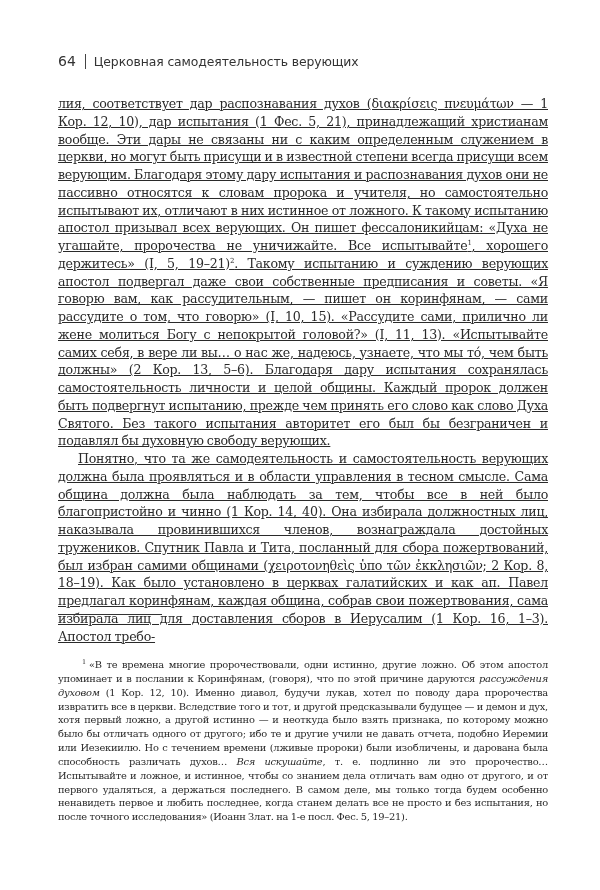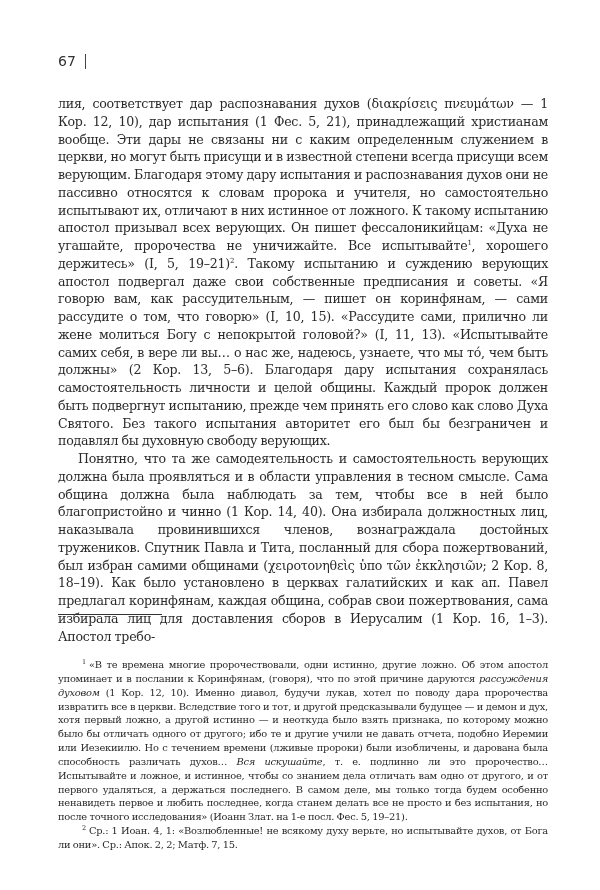--- a/index.html
+++ b/index.html
@@ -11,48 +11,48 @@
     position: absolute; left: 58px; top: 53px;
     font-family: "DejaVu Sans", sans-serif; font-size: 13px; color: #333;
     display: flex; align-items: center; white-space: nowrap;
   }
   .header .num { font-size: 14px; }
   .header .sep { display: inline-block; width: 1px; height: 15px; background: #444; margin: 0 8px 0 9px; }
   .header .running { font-size: 12.4px; letter-spacing: -0.1px; }
   .body {
     position: absolute; left: 58px; top: 95px; width: 490px;
     font-family: "DejaVu Serif", serif; font-size: 12.6px; line-height: 17.75px;
-    text-align: justify; letter-spacing: -0.25px; word-spacing: -0.5px;
+    text-align: justify; letter-spacing: -0.25px; word-spacing: -0.5px; text-decoration: underline;
   }
   .body p { margin: 0; hyphens: manual; }
   .body p.indent { text-indent: 20px; }
   sup { font-size: 7px; line-height: 0; vertical-align: 5px; }
   .rule {
     position: absolute; left: 58px; top: 614px; width: 104px; height: 1px; background: #333;
   }
   .notes {
     position: absolute; left: 58px; top: 618px; width: 490px;
     font-family: "DejaVu Serif", serif; font-size: 9.9px; line-height: 13.85px;
     text-align: justify; letter-spacing: -0.25px; word-spacing: -0.4px; margin-top: 40px;
   }
   .notes p { margin: 0; text-indent: 24px; }
   .notes .fnmark { font-size: 6.5px; vertical-align: 4px; line-height: 0; margin-right: 3px; }
   i { font-style: italic; }
 </style>
 </head>
 <body>
 
 <div class="header">
-  <span class="num">67</span>
+  <span class="num">64</span>
   <span class="sep"></span>
+  <span class="running">Церковная самодеятельность верующих</span>
 </div>
 
 <div class="body">
   <p><span>лия, соответствует дар распознавания духов (διακρίσεις πνευμάτων — 1 Кор. 12, 10), дар испытания (1 Фес. 5, 21), принадлежащий христианам вообще. Эти дары не связаны ни с каким определенным служением в церкви, но могут быть присущи и в известной степени всегда присущи всем верующим. Благодаря этому дару испытания и распознавания духов они не пассивно относятся к словам пророка и учителя, но самостоятельно испытывают их, отличают в них истинное от ложного. К такому испытанию апостол призывал всех верующих. Он пишет фессалоникийцам: «Духа не угашайте, пророчества не уничижайте. Все испытывайте</span><sup>1</sup><span>, хорошего держитесь» (I, 5, 19–21)</span><sup>2</sup><span>. Такому испытанию и суждению верующих апостол подвергал даже свои собственные предписания и советы. «Я говорю вам, как рассудительным, — пишет он коринфянам, — сами рассудите о том, что говорю» (I, 10, 15). «Рассудите сами, прилично ли жене молиться Богу с непокрытой головой?» (I, 11, 13). «Испытывайте самих себя, в вере ли вы… о нас же, надеюсь, узнаете, что мы то́, чем быть должны» (2 Кор. 13, 5–6). Благодаря дару испытания сохранялась самостоятельность личности и целой общины. Каждый пророк должен быть подвергнут испытанию, прежде чем принять его слово как слово Духа Святого. Без такого испытания авторитет его был бы безграничен и подавлял бы духовную свободу верующих.</span></p>
   <p class="indent">Понятно, что та же самодеятельность и самостоятельность верующих должна была проявляться и в области управления в тесном смысле. Сама община должна была наблюдать за тем, чтобы все в ней было благопристойно и чинно (1 Кор. 14, 40). Она избирала должностных лиц, наказывала провинившихся членов, вознаграждала достойных тружеников. Спутник Павла и Тита, посланный для сбора пожертвований, был избран самими общинами (χειροτονηθεὶς ὑπο τῶν ἐκκλησιῶν; 2 Кор. 8, 18–19). Как было установлено в церквах галатийских и как ап. Павел предлагал коринфянам, каждая община, собрав свои пожертвования, сама избирала лиц для доставления сборов в Иерусалим (1 Кор. 16, 1–3). Апостол требо-</p>
 </div>
 
 <div class="rule"></div>
 
 <div class="notes">
   <p><span class="fnmark">1</span><span>«В те времена многие пророчествовали, одни истинно, другие ложно. Об этом апостол упоминает и в послании к Коринфянам, (говоря), что по этой причине даруются </span><i>рассуждения духовом</i><span> (1 Кор. 12, 10). Именно диавол, будучи лукав, хотел по поводу дара пророчества извратить все в церкви. Вследствие того и тот, и другой предсказывали будущее — и демон и дух, хотя первый ложно, а другой истинно — и неоткуда было взять признака, по которому можно было бы отличать одного от другого; ибо те и другие учили не давать отчета, подобно Иеремии или Иезекиилю. Но с течением времени (лживые пророки) были изобличены, и дарована была способность различать духов… </span><i>Вся искушайте</i><span>, т. е. подлинно ли это пророчество… Испытывайте и ложное, и истинное, чтобы со знанием дела отличать вам одно от другого, и от первого удаляться, а держаться последнего. В самом деле, мы только тогда будем особенно ненавидеть первое и любить последнее, когда станем делать все не просто и без испытания, но после точного исследования» (Иоанн Злат. на 1-е посл. Фес. 5, 19–21).</span></p>
-  <p><span class="fnmark">2</span><span>Ср.: 1 Иоан. 4, 1: «Возлюбленные! не всякому духу верьте, но испытывайте духов, от Бога ли они». Ср.: Апок. 2, 2; Матф. 7, 15.</span></p>
 </div>
 
 </body></html>

